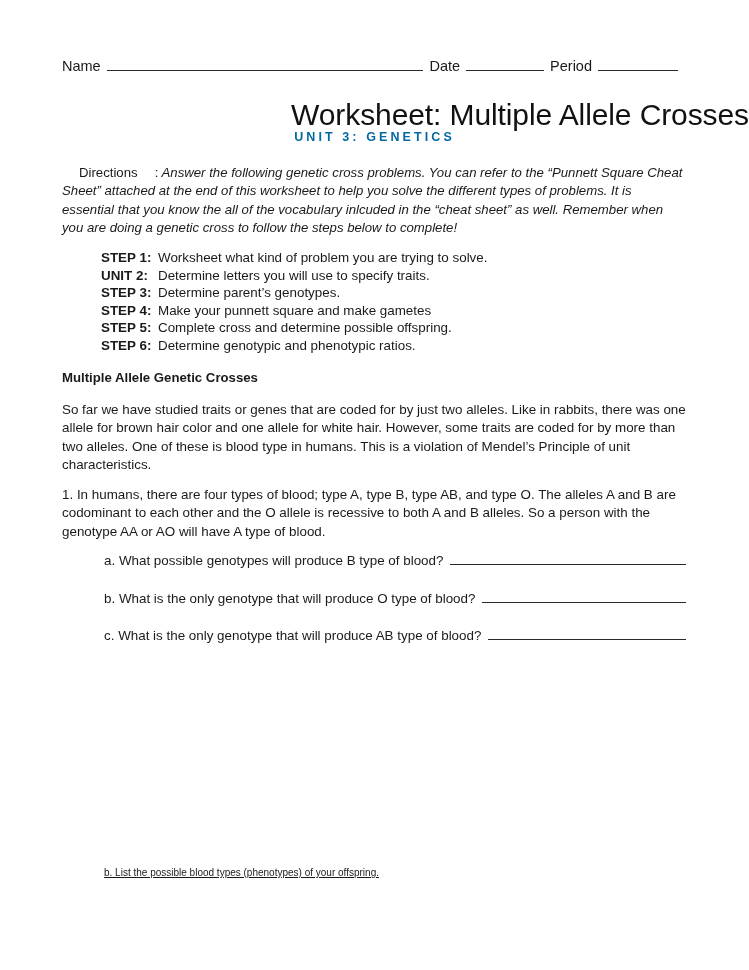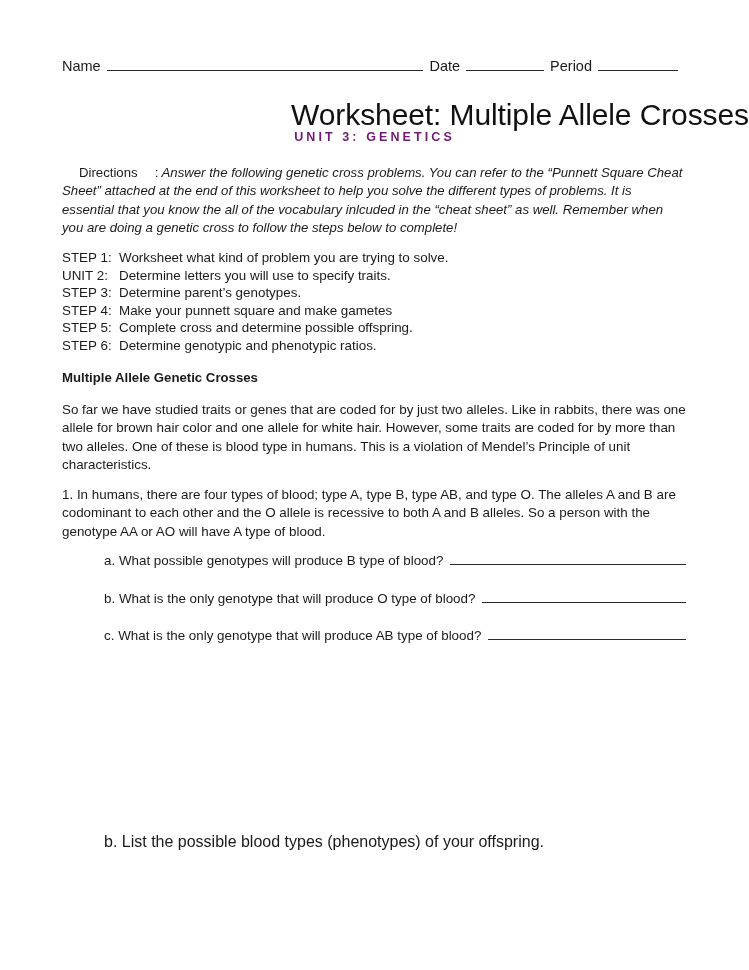--- a/index.html
+++ b/index.html
@@ -60,21 +60,21 @@
   }
   .subtitle {
     position: absolute;
     left: 0;
     top: 130px;
     width: 749px;
     text-align: center;
     font-size: 12.5px;
     font-weight: bold;
     letter-spacing: 3.1px;
-    color: #701a75;
+    color: #0369a1;
   }
 
   
   .directions {
     position: absolute;
     left: 62px;
     top: 164px;
     width: 622px;
     font-size: 13.2px;
     font-style: italic;
@@ -90,23 +90,24 @@
   .steps {
     position: absolute;
     left: 62px;
     top: 249px;
     width: 560px;
     font-size: 13.4px;
     line-height: 17.6px;
   }
   .step-row { white-space: nowrap; }
   .step-row .k {
-    font-weight: normal;
+    font-weight: bold;
     display: inline-block;
     min-width: 57px;
+    margin-left: 39px;
   }
 
   .section-head {
     position: absolute;
     left: 62px;
     top: 370px;
     font-size: 13.2px;
     font-weight: bold;
   }
 
@@ -158,23 +159,24 @@
     line-height: 18.6px;
   }
   .q2 .q2a {
     display: block;
     margin-left: 42px;
   }
 
   .q2b {
     position: absolute;
     left: 104px;
-    top: 833px;
+    top: 867px;
     width: 560px;
-    font-size: 16px;
+    font-size: 10px;
+    text-decoration: underline;
   }
 
   .workspace {
     position: absolute;
     left: 104px;
     top: 706px;
     width: 560px;
     height: 142px;
   }
 </style>

